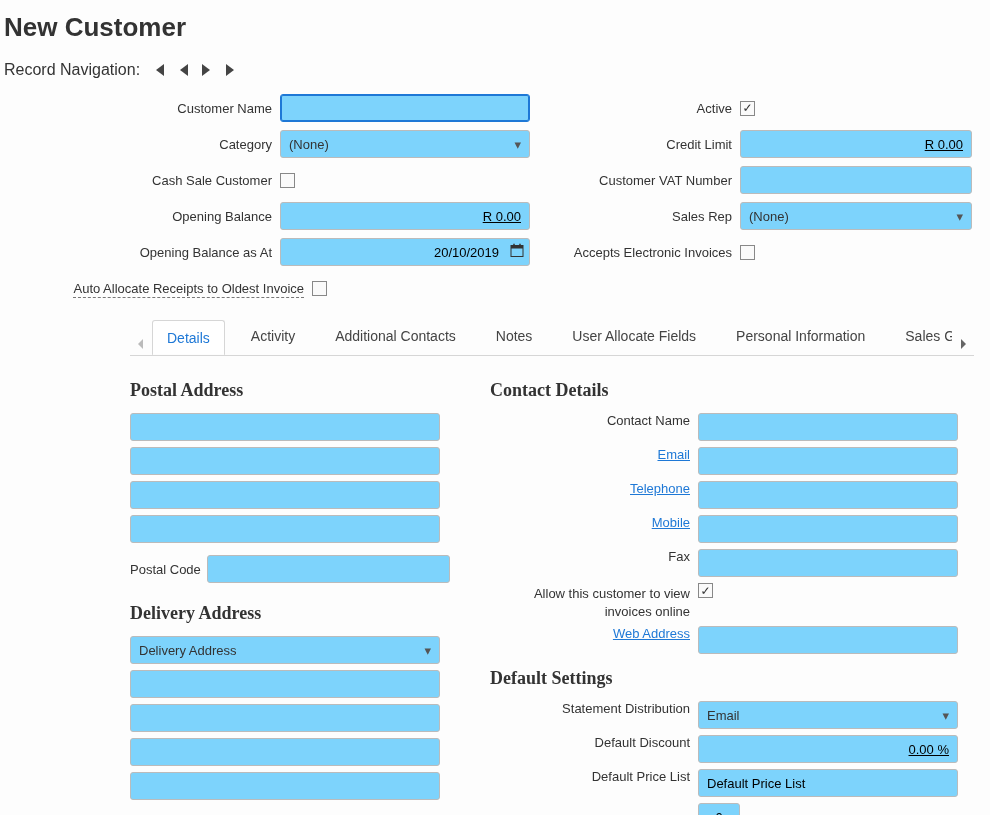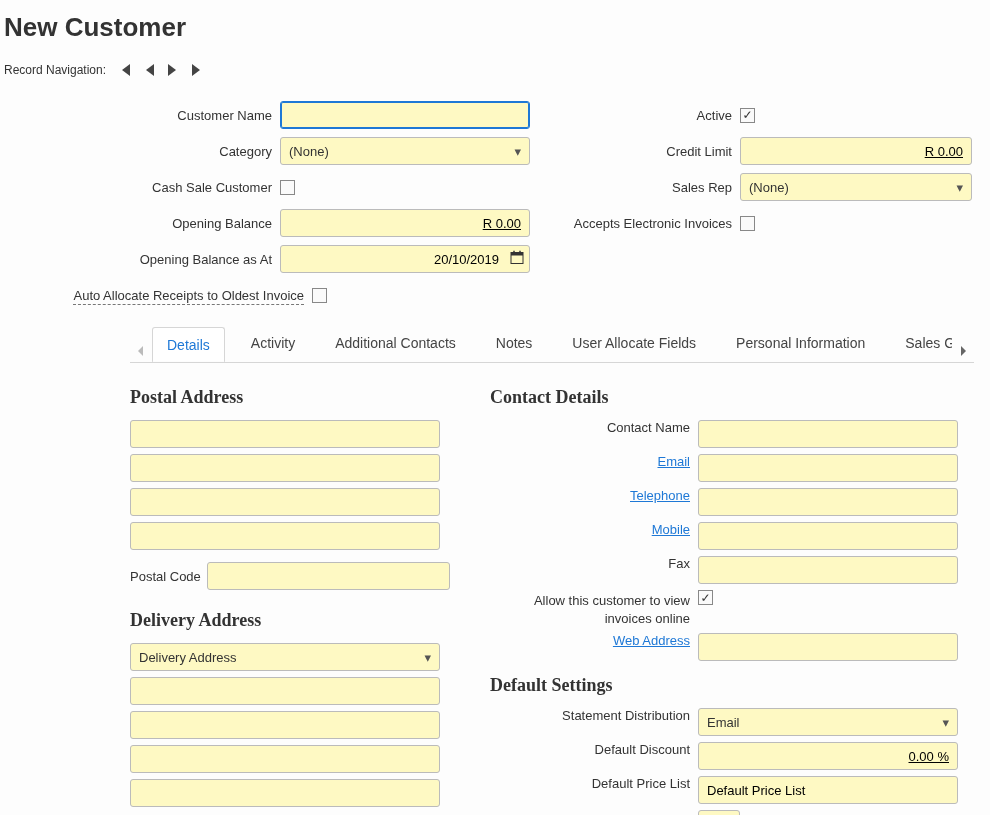--- a/index.html
+++ b/index.html
@@ -15,22 +15,22 @@
   h1.page-title {
     font-size: 26px;
     font-weight: 600;
     color: #333;
     margin: 4px 0 18px 0;
   }
   .record-nav {
     display: flex;
     align-items: center;
     gap: 6px;
-    font-size: 12px;
-    margin-bottom: 22px;
+    font-size: 16px;
+    margin-bottom: 15px;
   }
   .record-nav-label { margin-right: 4px; }
   .nav-btn {
     display: inline-flex;
     align-items: center;
     justify-content: center;
     width: 18px;
     height: 18px;
     color: #444;
     cursor: pointer;
@@ -71,21 +71,21 @@
     border-bottom: 1px dashed #777;
     padding-bottom: 1px;
   }
 
   input.txt, .select-box {
     height: 28px;
     border: 1px solid #bbb;
     border-radius: 3px;
     padding: 3px 8px;
     font-size: 13px;
-    background: #fef9c3;
+    background: #7dd3fc;
     width: 250px;
   }
   .top-col.right input.txt, .top-col.right .select-box {
     width: 232px;
   }
   input.txt.right-align { text-align: right; text-decoration: underline; }
   input.txt.focused {
     border-color: #1e78d6;
     outline: none;
     box-shadow: 0 0 0 1px #1e78d6 inset;
@@ -310,20 +310,24 @@
   <div class="top-col right">
     <div class="top-row">
       <div class="lbl">Active</div>
       <span class="checkbox checked"></span>
     </div>
     <div class="top-row">
       <div class="lbl">Credit Limit</div>
       <input class="txt right-align" value="R 0.00" style="">
     </div>
     <div class="top-row">
+      <div class="lbl">Customer VAT Number</div>
+      <input class="txt" value="" style="">
+    </div>
+    <div class="top-row">
       <div class="lbl">Sales Rep</div>
       <div class="select-box">
         <span>(None)</span>
         <span class="chev">▾</span>
       </div>
     </div>
     <div class="top-row">
       <div class="lbl">Accepts Electronic Invoices</div>
       <span class="checkbox"></span>
     </div>

